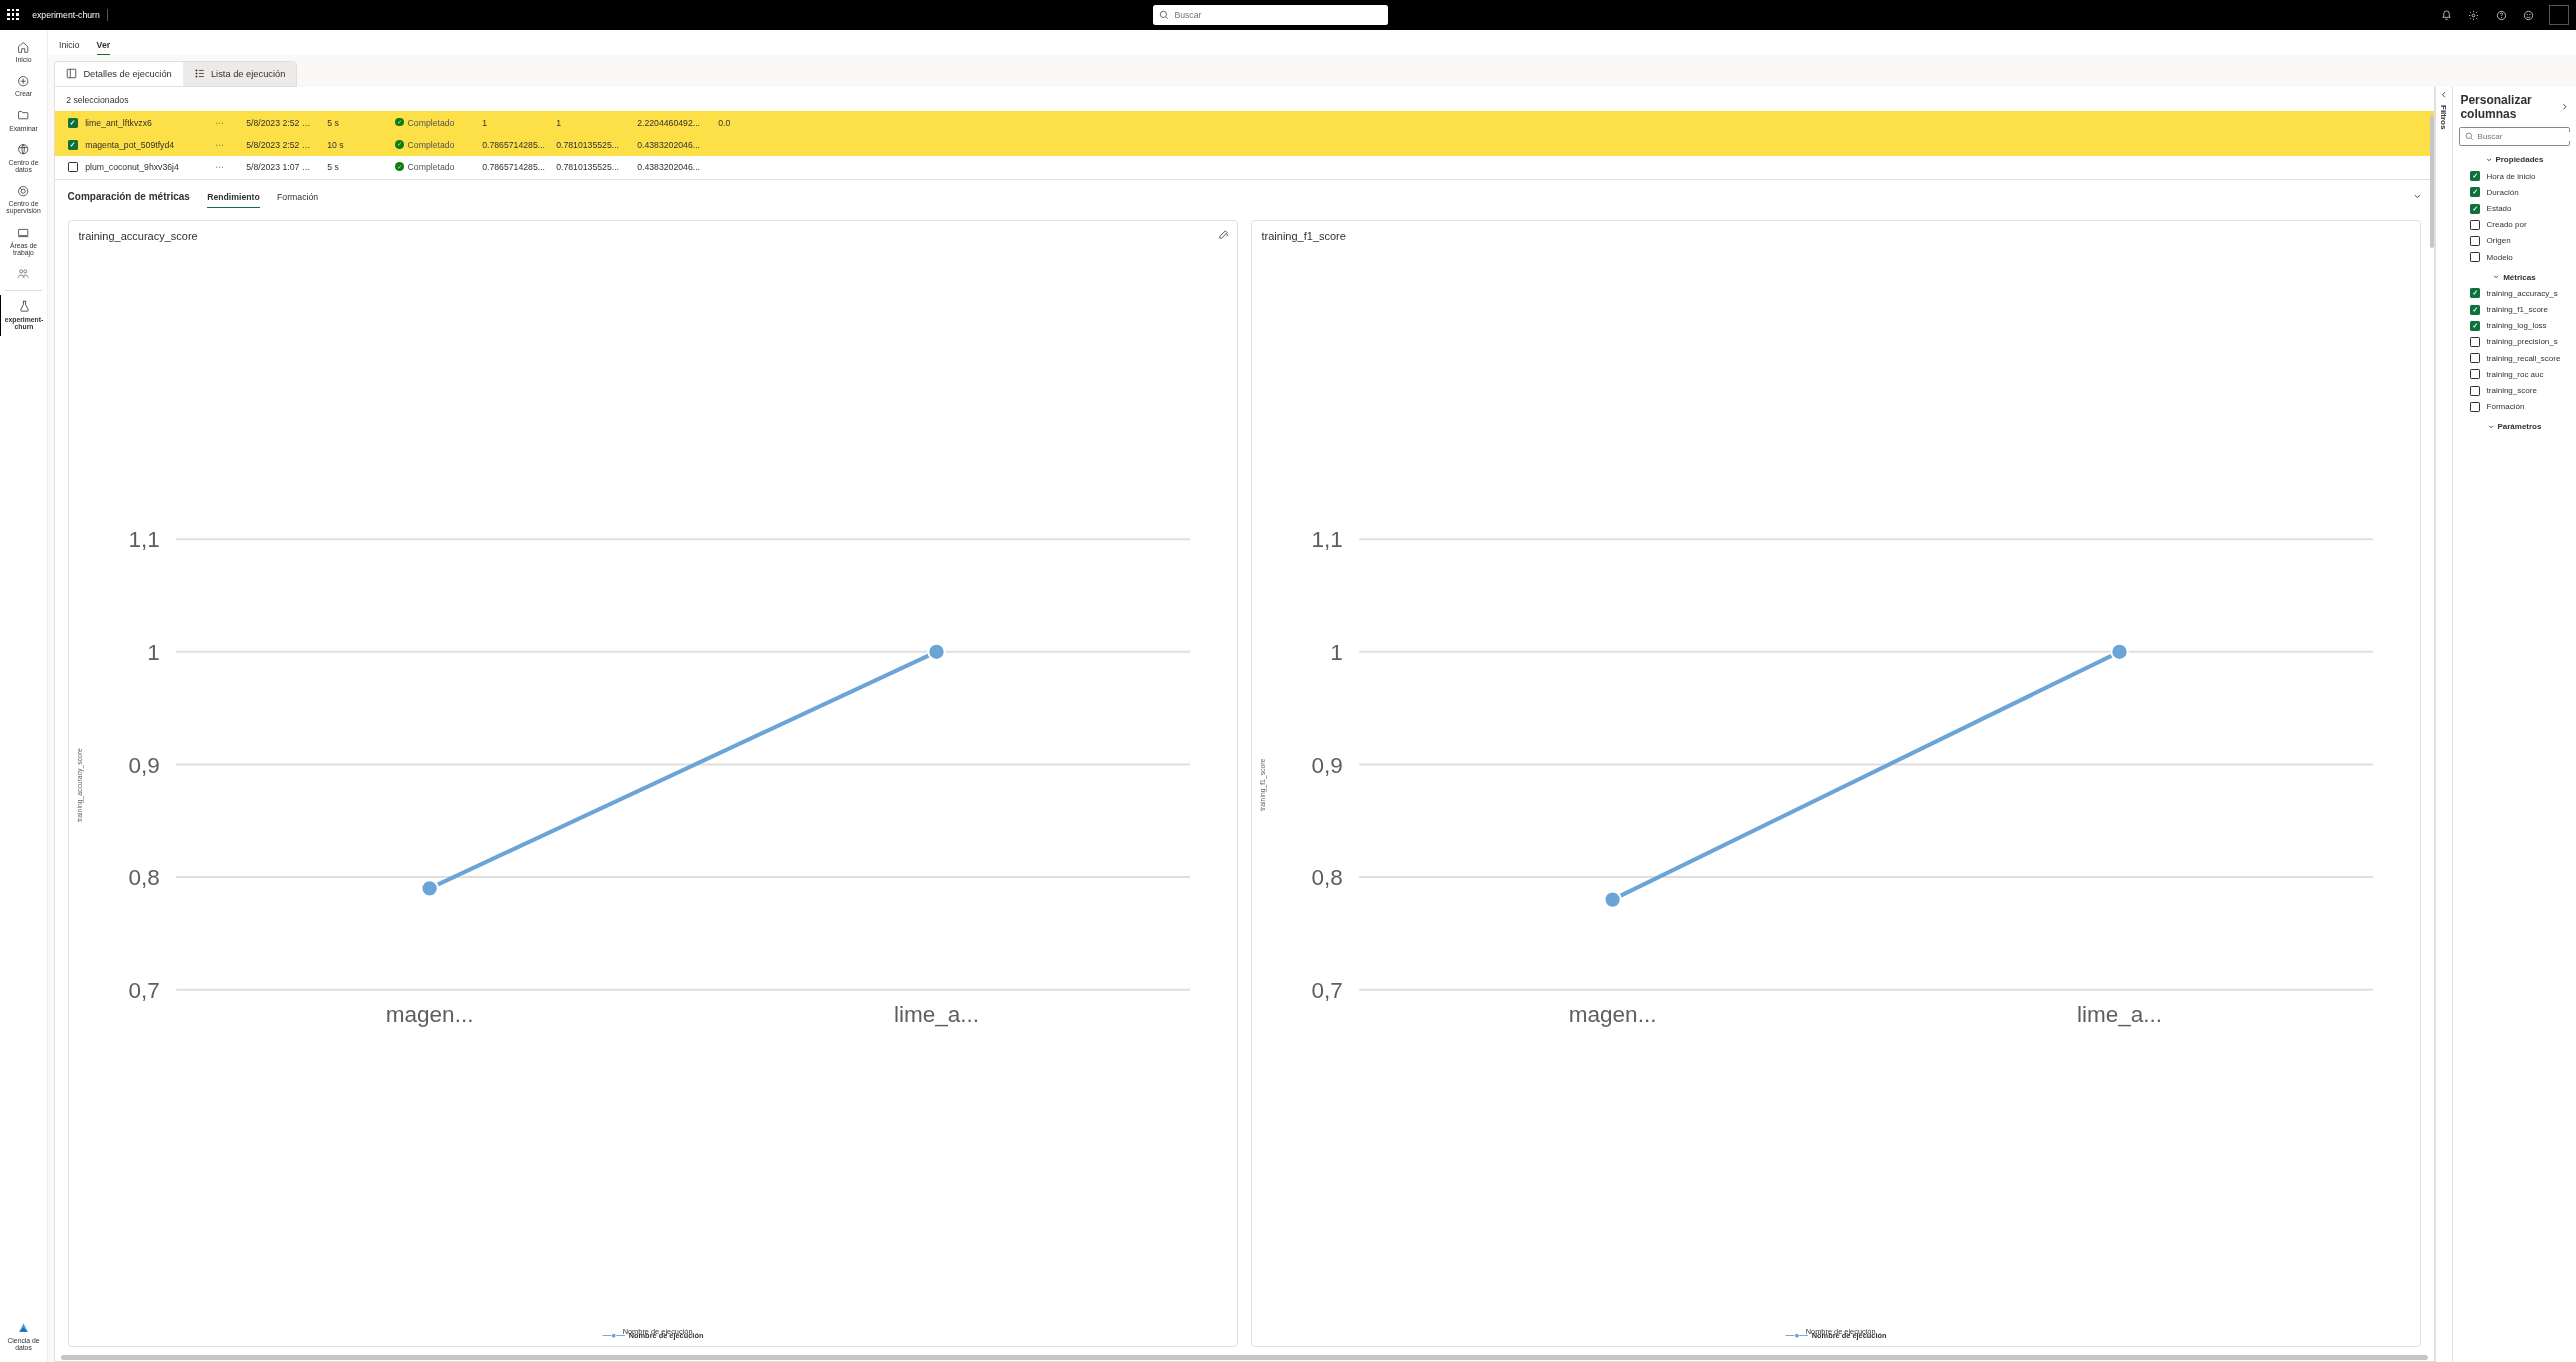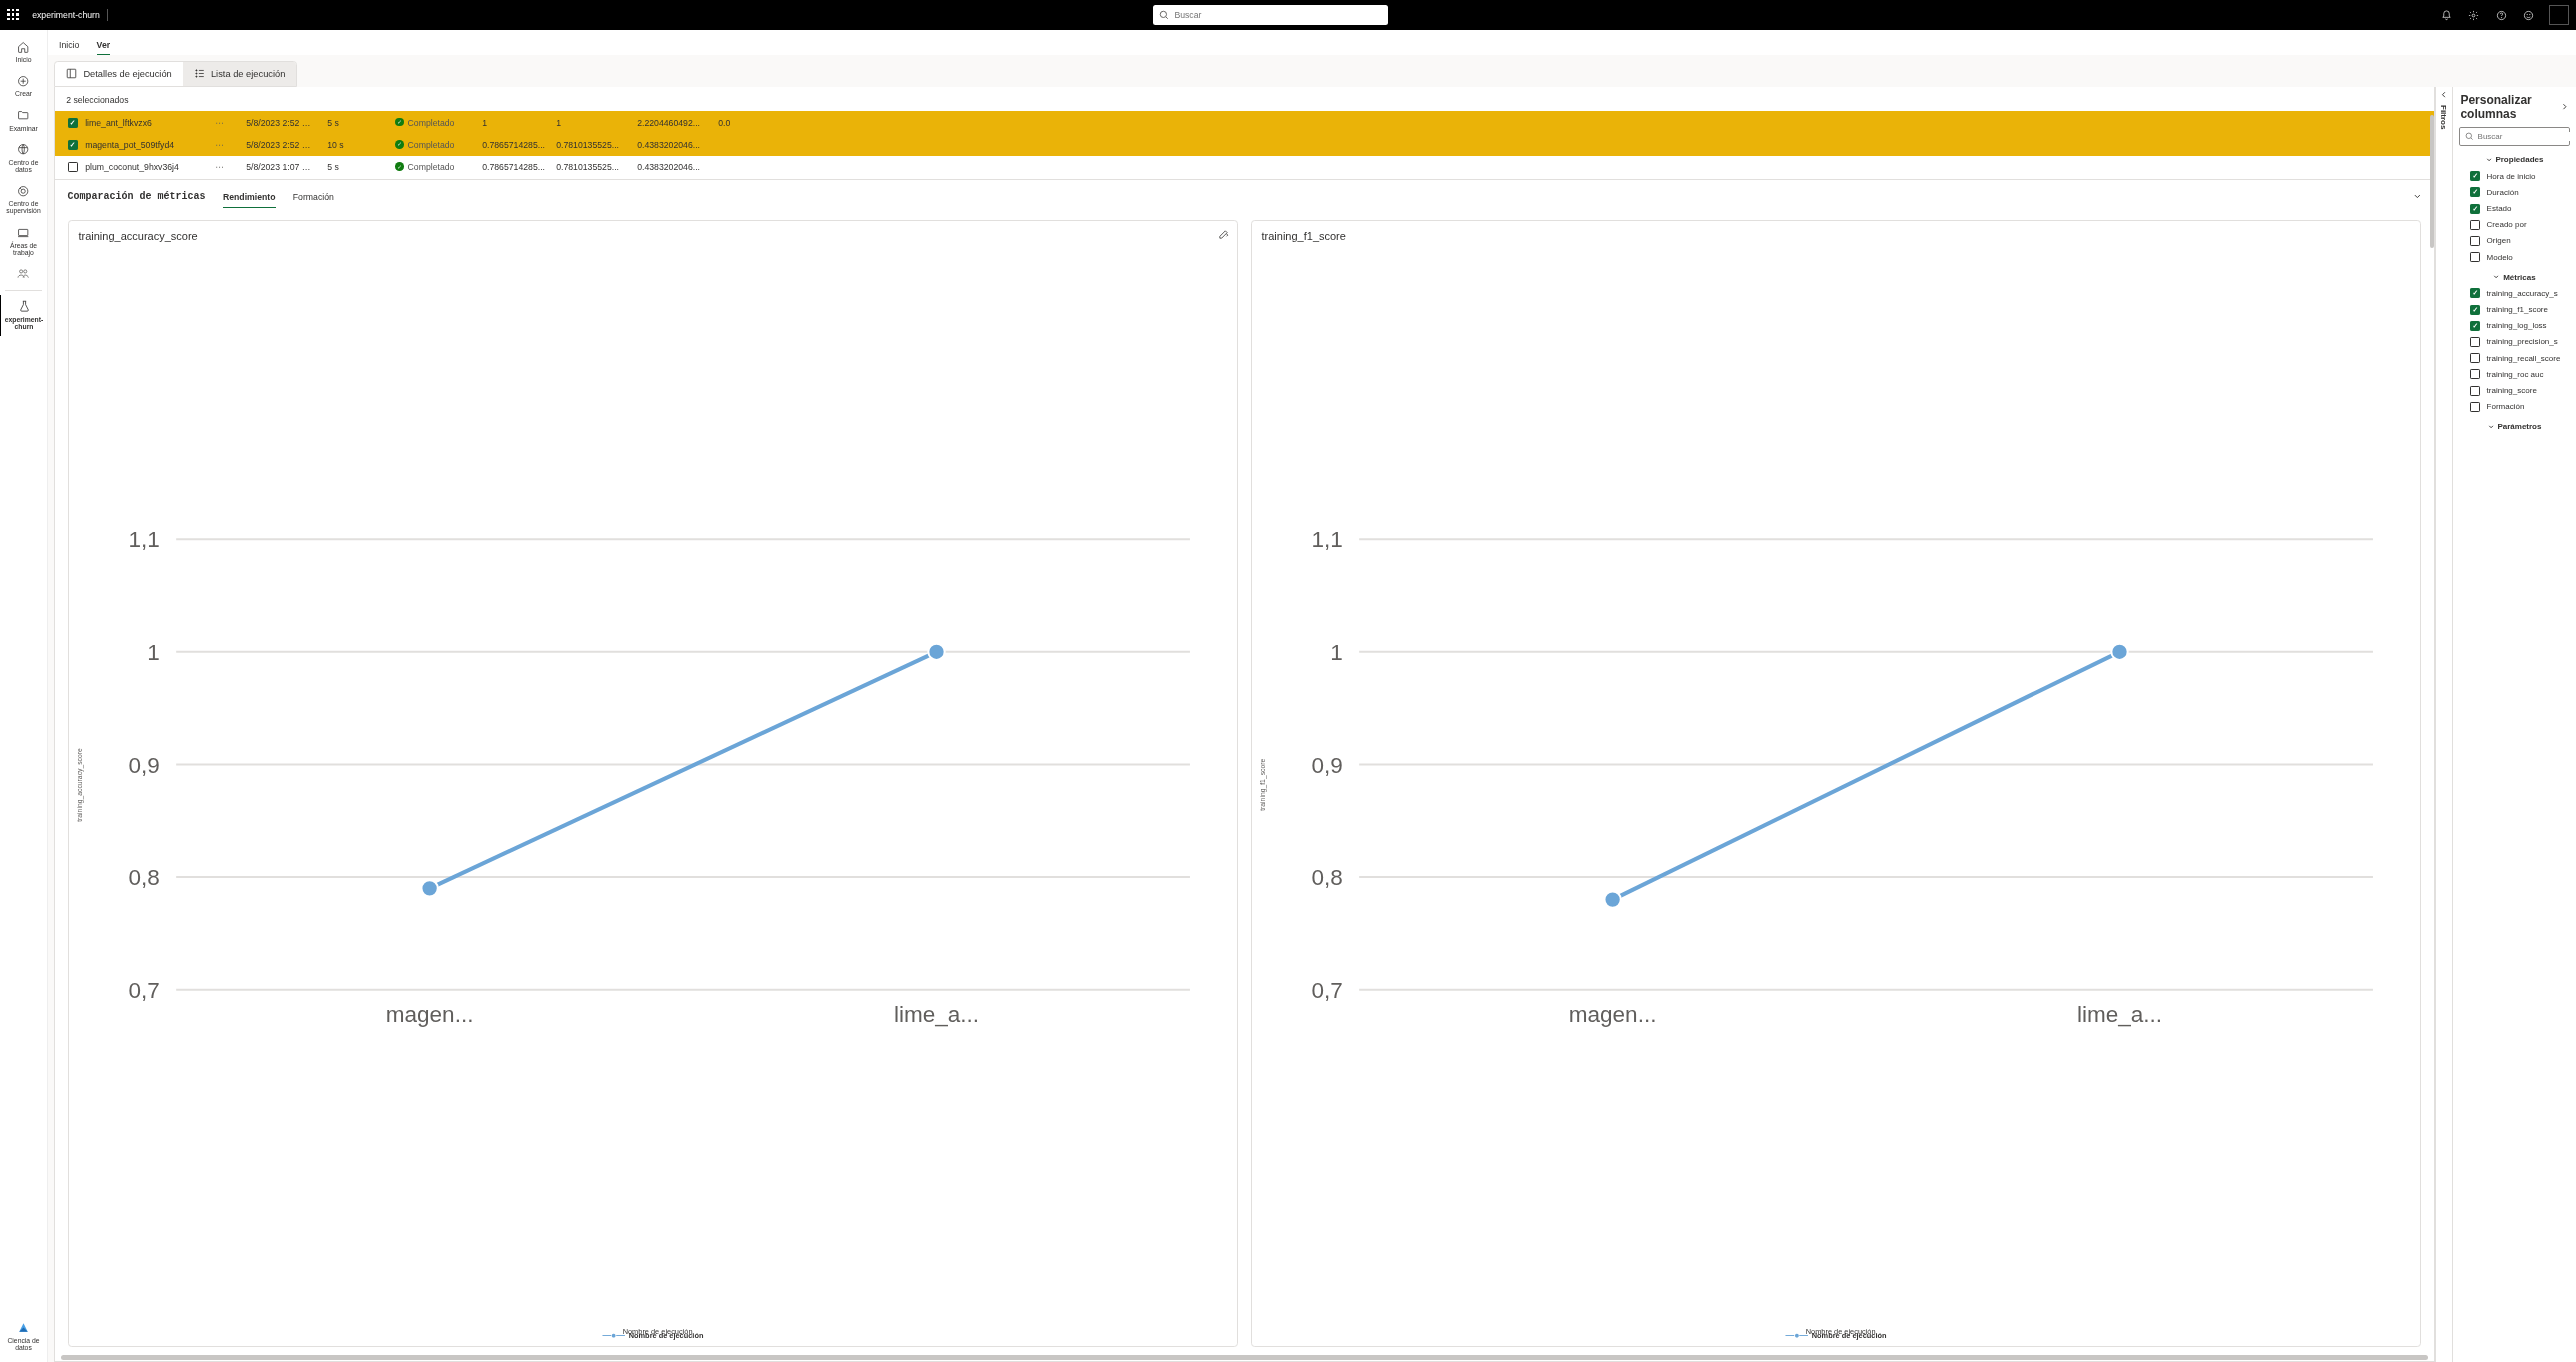--- a/index.html
+++ b/index.html
@@ -42,34 +42,34 @@
 .subtab { display: flex; align-items: center; gap: 6.2px; padding: 6.2px 11px; cursor: pointer; font-size: 9.3px; }
 .subtab.active { background: #edebe9; }
 
 .content-row { flex: 1; display: flex; overflow: hidden; padding: 0 0 0 6.2px; }
 .content-main { flex: 1; display: flex; flex-direction: column; background: #fff; border: 0.6px solid #e1dfdd; border-top: none; overflow: hidden; position: relative; }
 
 
 .sel-row { padding: 8.7px 11px 6.2px; font-size: 8.7px; color: #323130; }
 .table { display: flex; flex-direction: column; }
 .trow { display: grid; grid-template-columns: 25px 130px 31px 81px 68px 87px 74px 81px 81px 43px; align-items: center; padding: 6.2px 5px; font-size: 8.7px; }
-.trow.selected { background: #eab308; }
+.trow.selected { background: #fde047; }
 .trow .chk { display: flex; justify-content: center; }
 .checkbox { width: 10px; height: 10px; border: 0.6px solid #323130; border-radius: 1.2px; display: flex; align-items: center; justify-content: center; }
 .checkbox.checked { background: #0f703b; border-color: #0f703b; }
 .checkbox.checked::after { content: "✓"; color: #fff; font-size: 6.8px; font-weight: bold; }
 .status-cell { display: flex; align-items: flex-start; gap: 3.7px; color: #555; }
 .status-dot { width: 8.7px; height: 8.7px; border-radius: 50%; background: #107c10; display: flex; align-items: center; justify-content: center; color: #fff; font-size: 5.6px; }
 .more-dots { color: #605e5c; cursor: pointer; }
 
 .scroll-indicator { position: absolute; right: 0; top: 28px; width: 3.7px; height: 133px; background: #c8c6c4; border-radius: 1.9px; }
 
 
 .metrics-head { display: flex; align-items: center; padding: 6.2px 12.4px 0; gap: 17.3px; border-top: 0.6px solid #e1dfdd; }
-.metrics-title { font-size: 10px; font-weight: 600; font-family: Liberation Mono, monospace; }
+.metrics-title { font-size: 10px; font-weight: 600; }
 .metrics-tab { padding: 6.2px 0 5px; cursor: pointer; font-size: 8.7px; border-bottom: 1.2px solid transparent; }
 .metrics-tab.active { border-bottom-color: #0f703b; font-weight: 600; }
 .metrics-collapse { margin-left: auto; cursor: pointer; }
 
 .charts { flex: 1; display: flex; gap: 12.4px; padding: 12.4px 12.4px 6.2px; overflow: hidden; }
 .chart-card { flex: 1; border: 0.6px solid #e1dfdd; border-radius: 3.7px; padding: 8.7px 6.2px 6.2px 6.2px; position: relative; display: flex; flex-direction: column; }
 .chart-title { font-size: 11px; margin-bottom: 5px; padding-left: 3.7px; }
 .edit-icon { position: absolute; top: 7.4px; right: 8.7px; cursor: pointer; }
 .chart-body { flex: 1; display: flex; position: relative; }
 .chart-yaxis-label { writing-mode: vertical-rl; transform: rotate(180deg); font-size: 6.8px; color: #605e5c; text-align: center; padding: 0 1.2px; }

